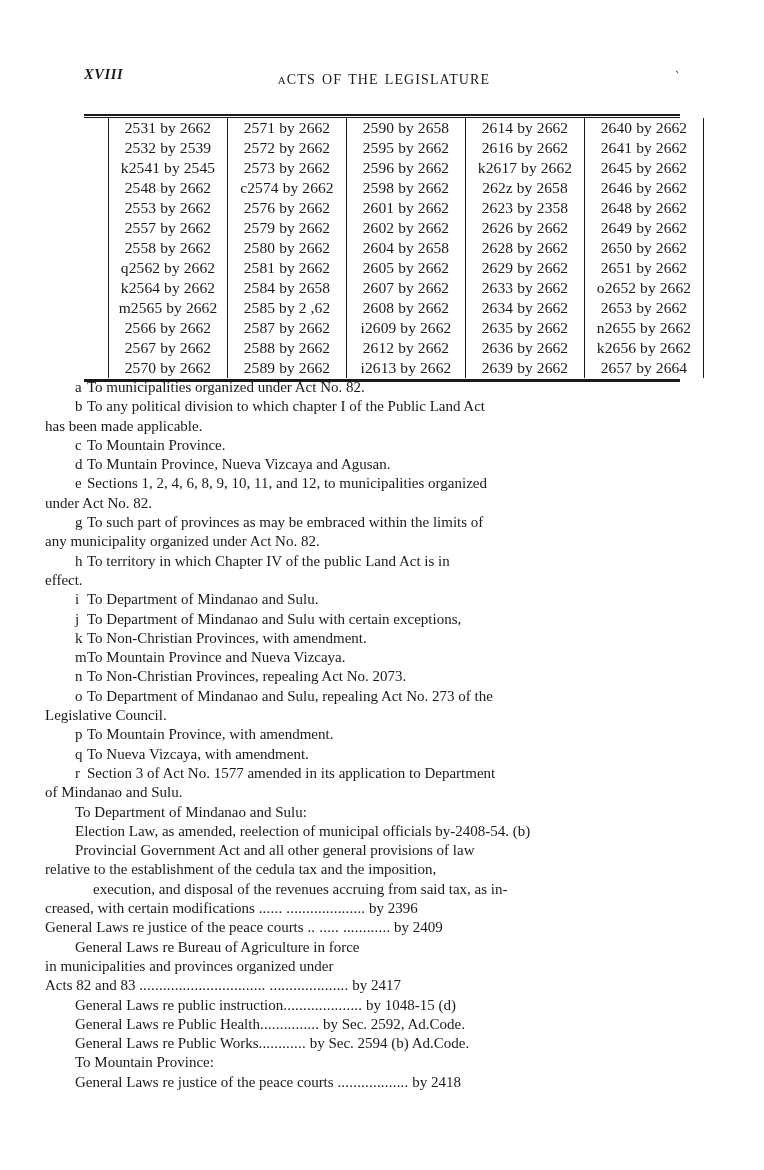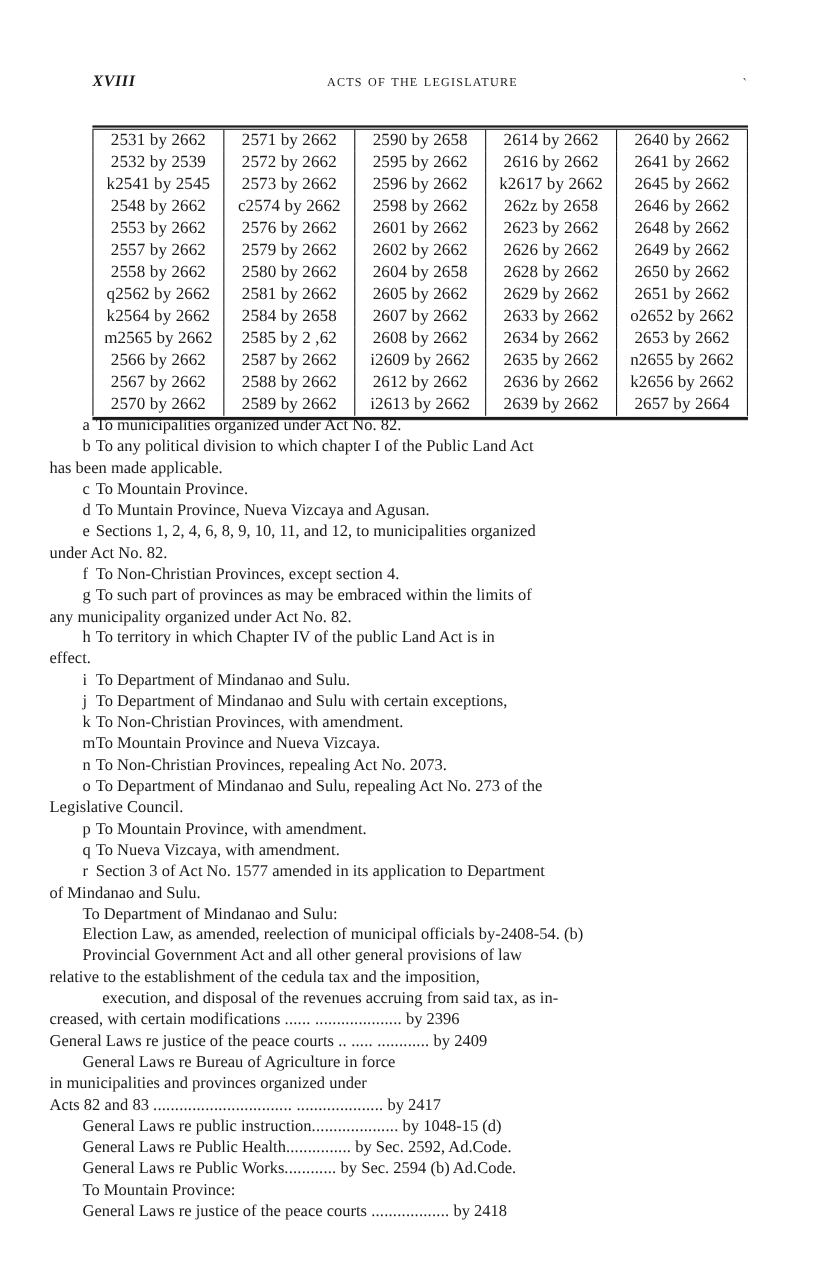--- a/index.html
+++ b/index.html
@@ -38,21 +38,21 @@
     font-style: italic;
     font-weight: bold;
     letter-spacing: 0.6px;
   }
   .head-title {
     position: absolute;
     left: 0;
     top: 0;
     width: 600px;
     text-align: center;
-    font-size: 15px;
+    font-size: 20px;
     letter-spacing: 1.1px;
     font-variant: small-caps;
     text-transform: lowercase;
   }
   .head-title::first-letter { font-size: 15px; }
   .head-tick {
     position: absolute;
     left: 590px;
     top: 2px;
     font-size: 13px;
@@ -74,20 +74,21 @@
   }
   .rule-top-inner {
     height: 1px;
     background: #1a1a1a;
     margin-bottom: 0px;
   }
   table.acts {
     border-collapse: collapse;
     width: 596px;
     table-layout: fixed;
+    margin-left: 24px;
   }
   table.acts td {
     border-left: 1.4px solid #1a1a1a;
     border-right: 1.4px solid #1a1a1a;
     padding: 0;
     vertical-align: top;
   }
   table.acts td.cell {
     font-size: 15.5px;
     line-height: 20px;
@@ -175,21 +176,21 @@
             <td class="cell">2548 by 2662</td>
             <td class="cell">c2574 by 2662</td>
             <td class="cell">2598 by 2662</td>
             <td class="cell">262z by 2658</td>
             <td class="cell">2646 by 2662</td>
           </tr>
           <tr>
             <td class="cell">2553 by 2662</td>
             <td class="cell">2576 by 2662</td>
             <td class="cell">2601 by 2662</td>
-            <td class="cell">2623 by 2662</td>
+            <td class="cell">2623 by 2358</td>
             <td class="cell">2648 by 2662</td>
           </tr>
           <tr>
             <td class="cell">2557 by 2662</td>
             <td class="cell">2579 by 2662</td>
             <td class="cell">2602 by 2662</td>
             <td class="cell">2626 by 2662</td>
             <td class="cell">2649 by 2662</td>
           </tr>
           <tr>
@@ -249,21 +250,20 @@
 
   <div class="body-text">
     <div id="footnote-list">
         <p class="note-line"><span class="lead">a</span><span>To municipalities organized under Act No. 82.</span></p>
         <p class="note-line"><span class="lead">b</span><span>To any political division to which chapter I of the Public Land Act</span></p>
         <p class="cont">has been made applicable.</p>
         <p class="note-line"><span class="lead">c</span><span>To Mountain Province.</span></p>
         <p class="note-line"><span class="lead">d</span><span>To Muntain Province, Nueva Vizcaya and Agusan.</span></p>
         <p class="note-line"><span class="lead">e</span><span>Sections 1, 2, 4, 6, 8, 9, 10, 11, and 12, to municipalities organized</span></p>
         <p class="cont">under Act No. 82.</p>
-        <p class="note-line"><span class="lead">f</span><span>To Non-Christian Provinces, except section 4.</span></p>
         <p class="note-line"><span class="lead">g</span><span>To such part of provinces as may be embraced within the limits of</span></p>
         <p class="cont">any municipality organized under Act No. 82.</p>
         <p class="note-line"><span class="lead">h</span><span>To territory in which Chapter IV of the public Land Act is in</span></p>
         <p class="cont">effect.</p>
         <p class="note-line"><span class="lead">i</span><span>To Department of Mindanao and Sulu.</span></p>
         <p class="note-line"><span class="lead">j</span><span>To Department of Mindanao and Sulu with certain exceptions,</span></p>
         <p class="note-line"><span class="lead">k</span><span>To Non-Christian Provinces, with amendment.</span></p>
         <p class="note-line"><span class="lead">m</span><span>To Mountain Province and Nueva Vizcaya.</span></p>
         <p class="note-line"><span class="lead">n</span><span>To Non-Christian Provinces, repealing Act No. 2073.</span></p>
         <p class="note-line"><span class="lead">o</span><span>To Department of Mindanao and Sulu, repealing Act No. 273 of the</span></p>

